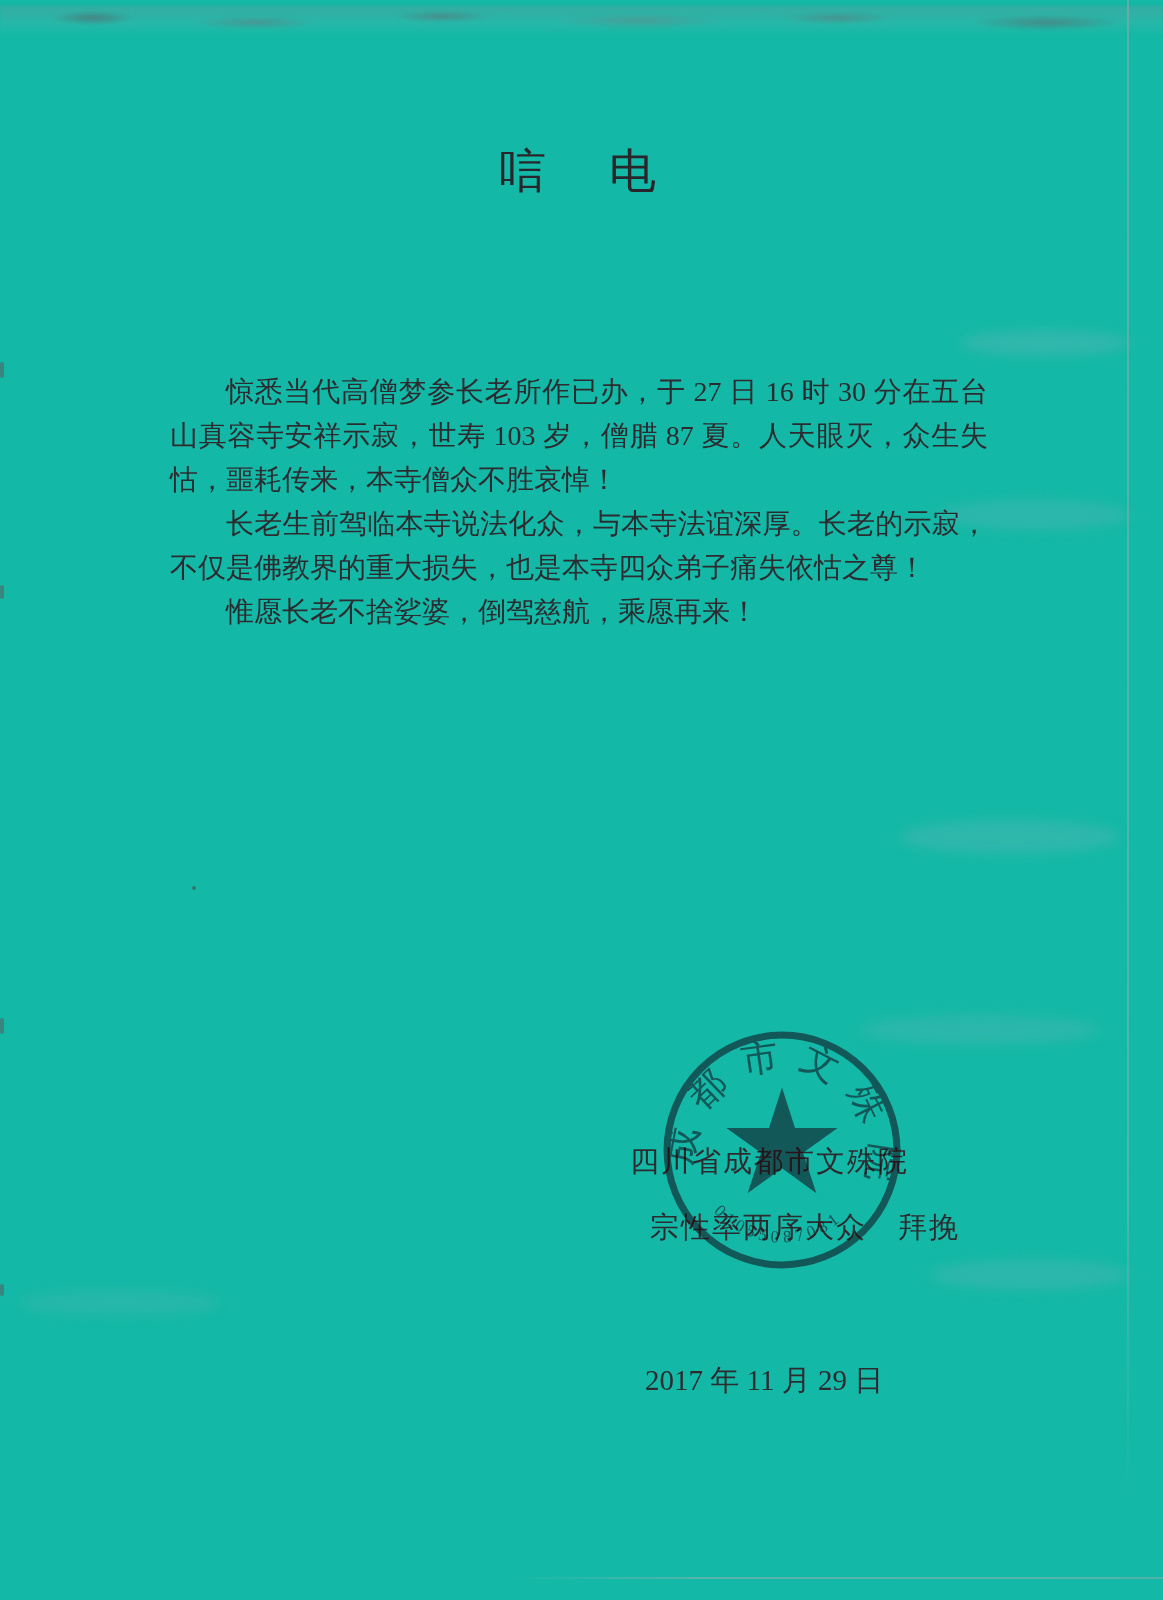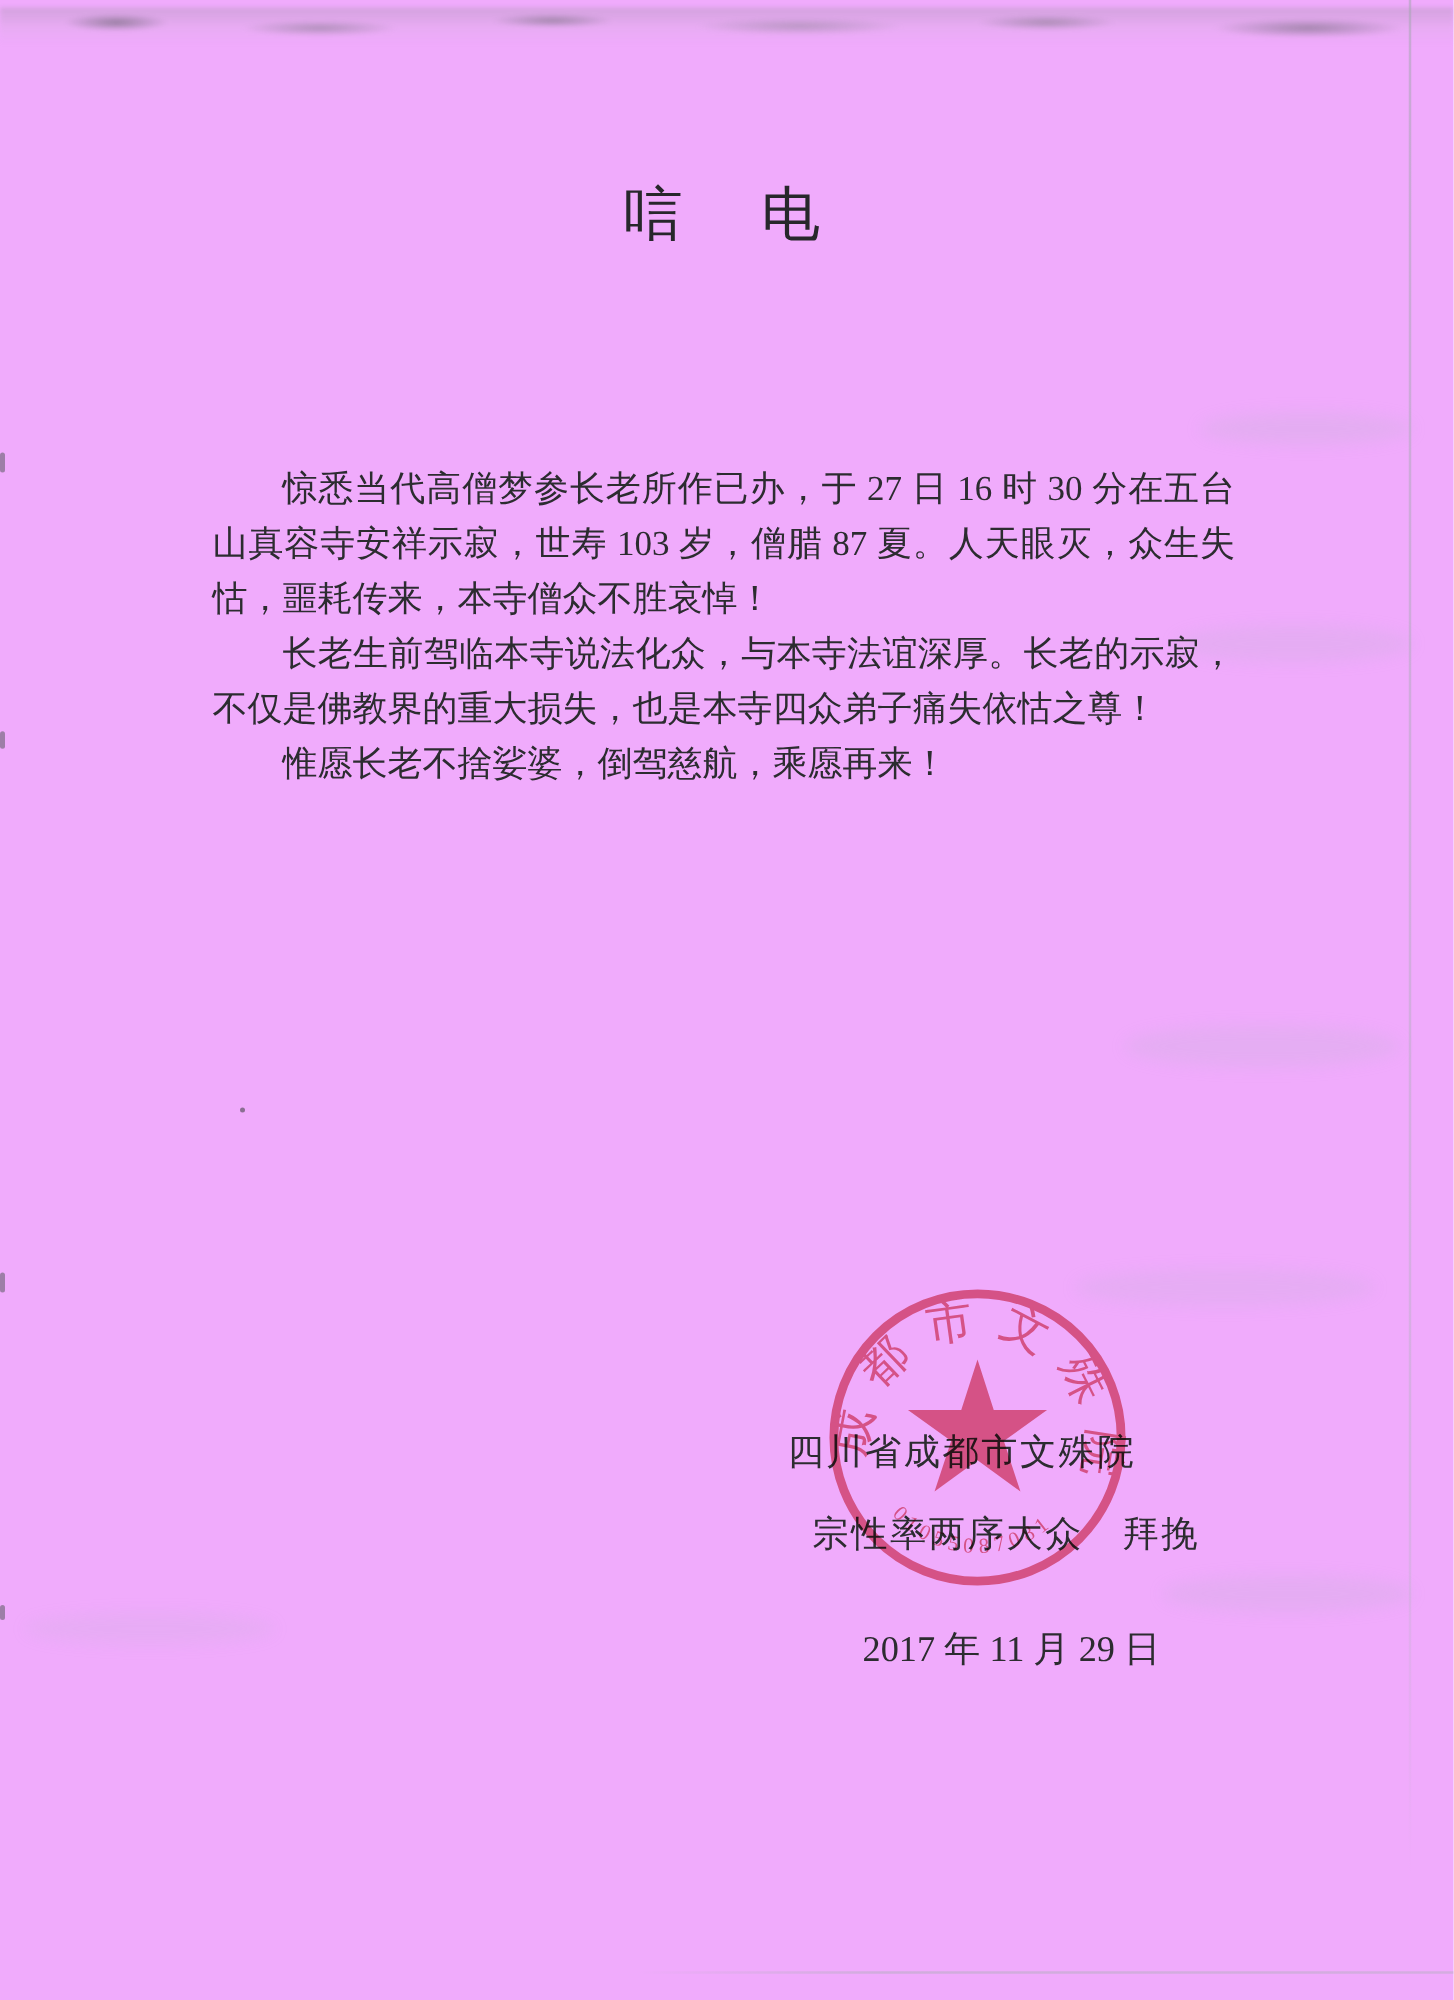--- a/index.html
+++ b/index.html
@@ -1,19 +1,19 @@
 <!DOCTYPE html>
 <html><head>
 <meta charset="utf-8">
 <style>
   html,body{margin:0;padding:0;background:#ffffff;}
   .page{
     position:relative;
     width:1163px;height:1600px;
-    background:#f0abfc;
+    background:#14b8a6;
     overflow:hidden;
     font-family:"Liberation Serif","DejaVu Serif",serif;
     color:#2a2a2e;
   }
   
   .scan-top-band{
     position:absolute;left:0;top:6px;width:100%;height:30px;
     background:
       radial-gradient(60px 10px at 8% 40%, rgba(90,90,98,.55), transparent 70%),
       radial-gradient(90px 9px at 22% 55%, rgba(110,110,118,.45), transparent 70%),
@@ -54,21 +54,21 @@
     position:absolute;left:170px;top:296px;
     font-size:29px;font-weight:bold;letter-spacing:1px;color:#26262a;
   }
   .body-text{
     position:absolute;left:170px;top:370px;width:818px;
     font-size:28px;line-height:44px;text-align:justify;color:#2c2c30;
   }
   .body-text p{margin:0;text-indent:2em;}
   .sig-line1{position:absolute;left:630px;top:1142px;font-size:29px;letter-spacing:2px;color:#2c2c30;}
   .sig-line2{position:absolute;left:630px;top:1208px;font-size:29px;letter-spacing:2px;color:#2c2c30;margin-left:20px;}
-  .date-line{position:absolute;left:645px;top:1300px;font-size:29px;color:#2c2c30;margin-left:45px;}
+  .date-line{position:absolute;left:645px;top:1361px;font-size:29px;color:#2c2c30;}
   
   .seal{
     position:absolute;left:656px;top:1024px;width:252px;height:252px;
     mix-blend-mode:multiply;opacity:.82;filter:blur(.4px);
   }
   .seal text{font-family:"Liberation Serif","DejaVu Serif",serif;}
 </style>
 </head>
 <body>
 

